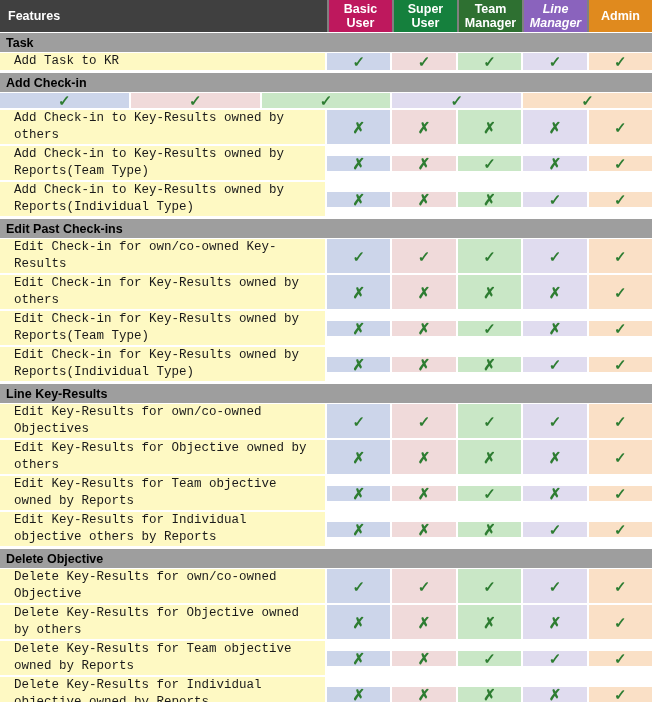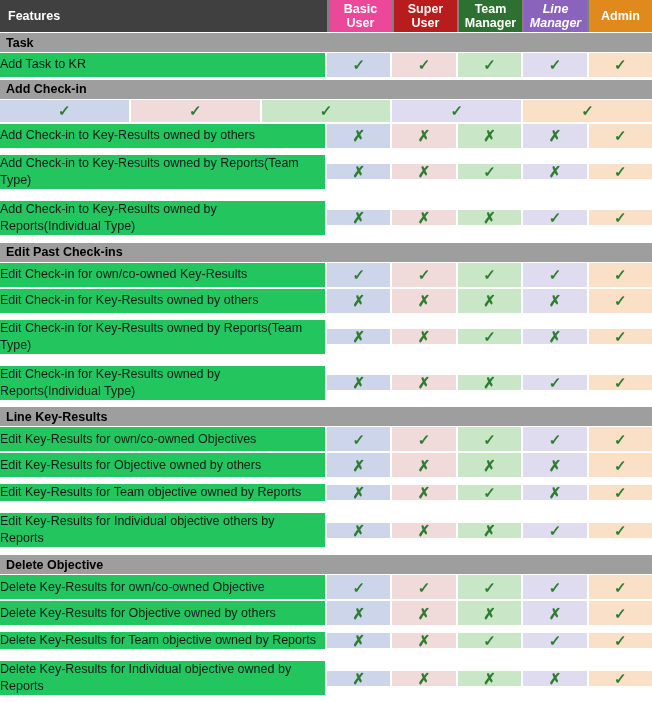--- a/index.html
+++ b/index.html
@@ -93,29 +93,31 @@
   .data-row {
     display: flex;
     flex: 1 1 auto;
     border-bottom: 2px solid #ffffff;
     box-sizing: border-box;
   }
   .data-row.tall { flex: 1.42 1 auto; align-items: center; }
   .feat-label {
     width: 327px;
     flex: 0 0 327px;
-    background: #22c55e;
+    background: #fef9c3;
     color: #1a1a1a;
     font-size: 12.5px;
     line-height: 17px;
     display: flex;
     align-items: center;
+    padding-left: 14px;
     padding-right: 6px;
     box-sizing: border-box;
     border-right: 2px solid #ffffff;
+    font-family: Liberation Mono, monospace;
   }
   .cells {
     display: flex;
     flex: 1 1 auto;
   }
   .cell {
     flex: 1 1 0;
     display: flex;
     align-items: center;
     justify-content: center;
@@ -136,25 +138,25 @@
   .mark { font-size: 15px; line-height: 1; }
 </style>
 </head>
 <body>
 
 <div id="matrix">
 
   <div class="header-row">
     <div class="header-features">Features</div>
     <div class="header-cells">
-        <div class="hcell" style="background: #ec4899;">
+        <div class="hcell" style="background: #be185d;">
           <span>Basic</span>
           <span>User</span>
         </div>
-        <div class="hcell" style="background: #b91c1c;">
+        <div class="hcell" style="background: #15803d;">
           <span>Super</span>
           <span>User</span>
         </div>
         <div class="hcell" style="background: rgb(46, 112, 49);">
           <span>Team</span>
           <span>Manager</span>
         </div>
         <div class="hcell" style="background: rgb(138, 99, 189); font-style: italic;">
           <span>Line</span>
           <span>Manager</span>

